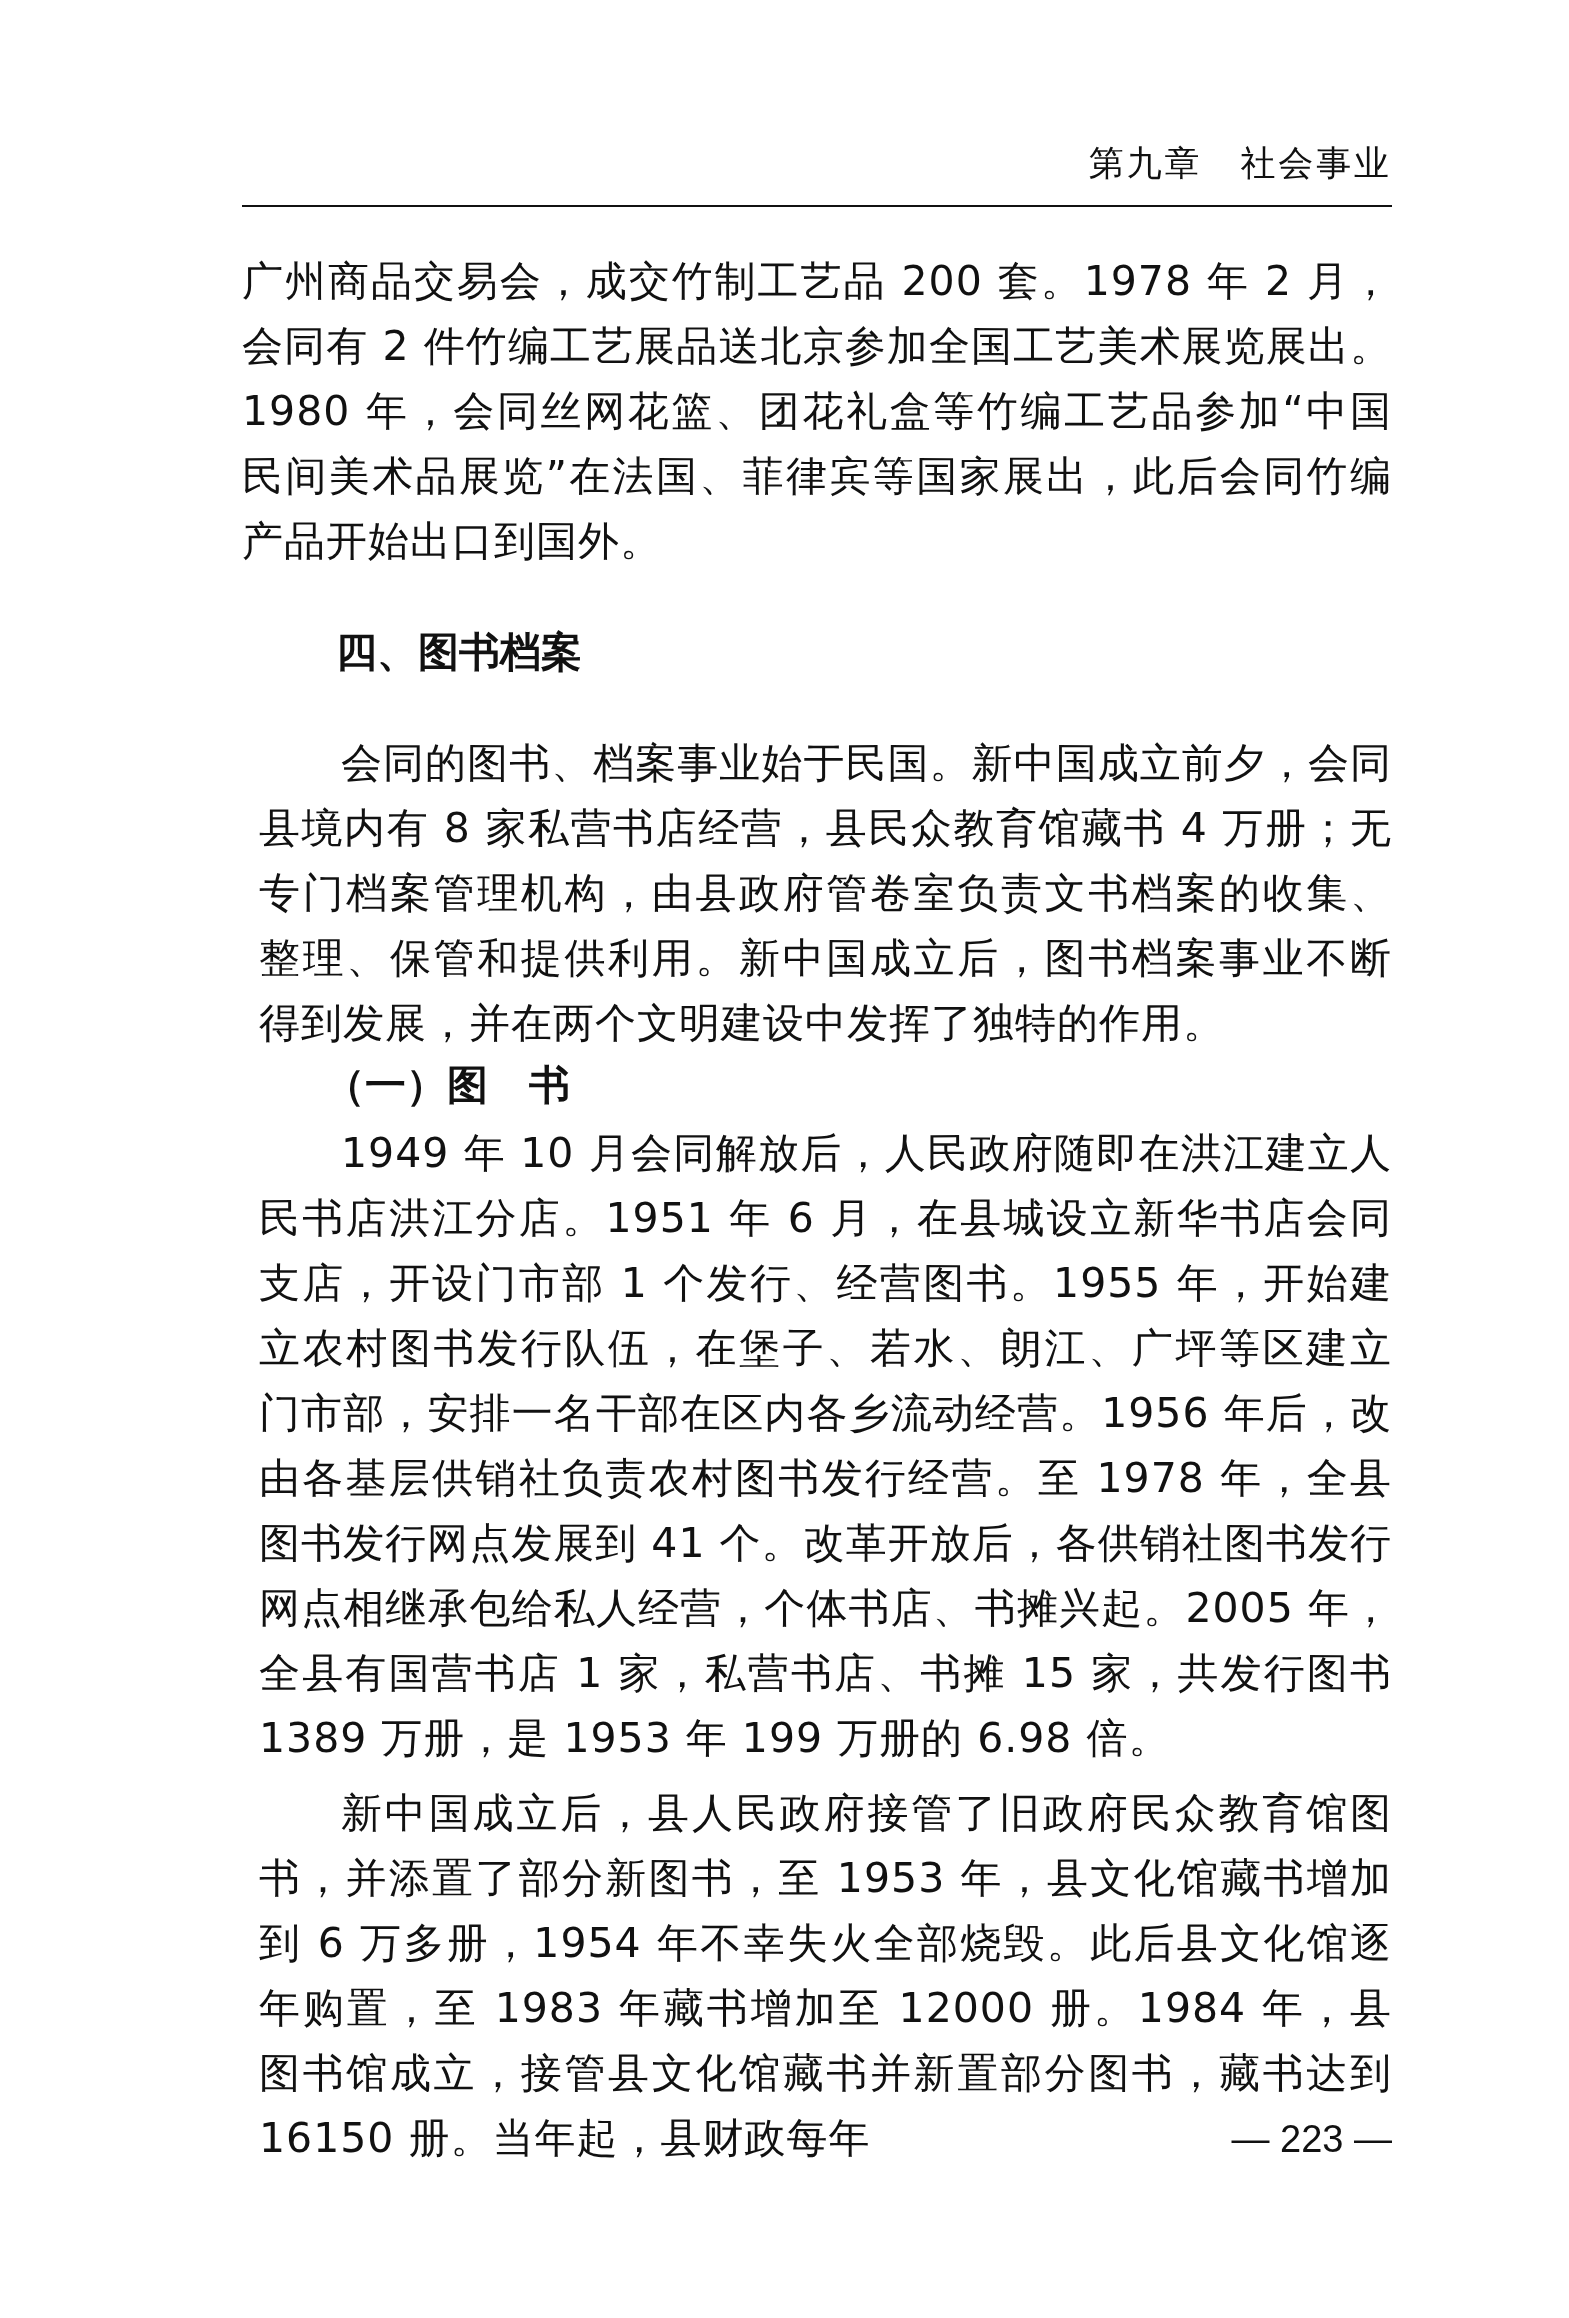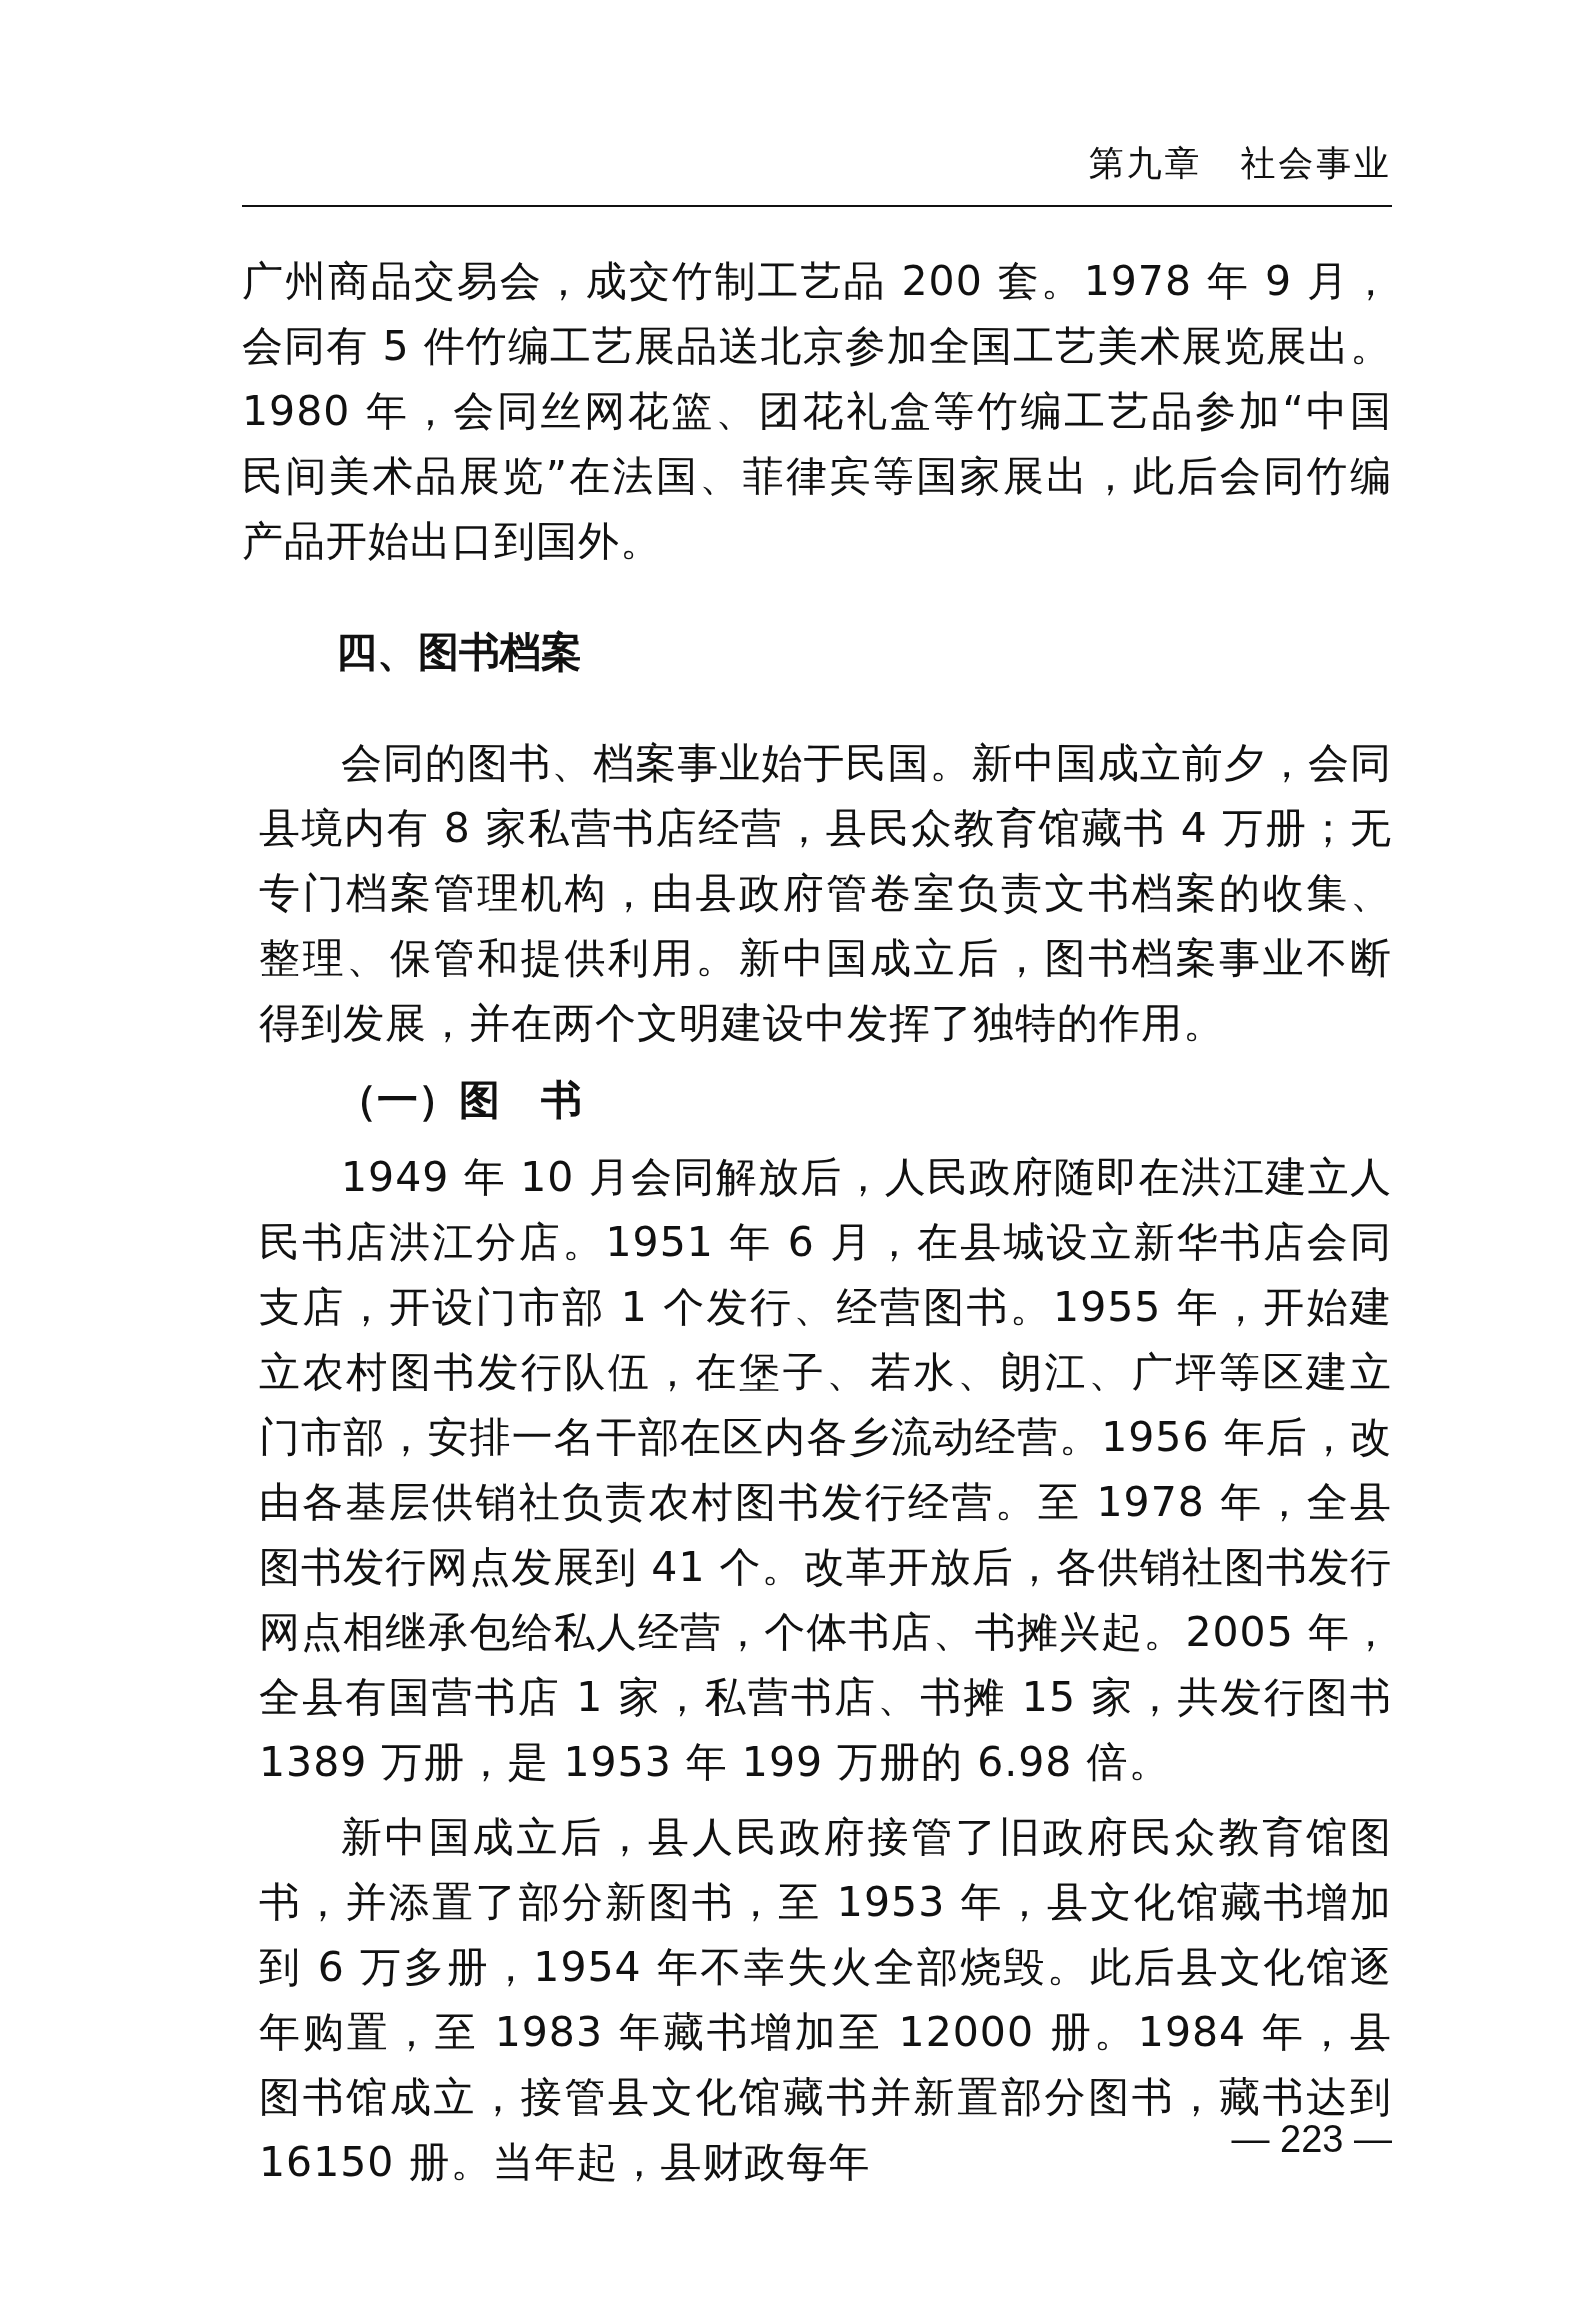--- a/index.html
+++ b/index.html
@@ -61,48 +61,48 @@
     font-size: 41px;
     line-height: 65px;
     font-weight: bold;
     padding-left: 82px;
     font-family: "DejaVu Sans", "Liberation Sans", sans-serif;
   }
   .gap-after-p1 { height: 34px; }
   .gap-after-h { height: 34px; }
   .gap-small { height: 9.6px; }
   .subsection-heading {
-    margin: 12px;
+    margin: 0;
     font-size: 41px;
     line-height: 65px;
     font-weight: bold;
     padding-left: 82px;
     white-space: pre;
-    font-family: Liberation Sans, sans-serif;
+    font-family: Liberation Mono, monospace;
   }
   .page-number {
     position: absolute;
     right: 177px;
     top: 2110px;
     font-size: 38px;
     line-height: 58px;
     white-space: pre;
     font-family: Liberation Sans, sans-serif;
   }
 </style>
 </head>
 <body>
 
 <div class="page">
 
   <div class="running-header">第九章　社会事业</div>
   <div class="header-rule"></div>
 
   <div class="content">
-    <p class="para">广州商品交易会，成交竹制工艺品 200 套。1978 年 9 月，会同有 5 件竹编工艺展品送北京参加全国工艺美术展览展出。1980 年，会同丝网花篮、团花礼盒等竹编工艺品参加“中国民间美术品展览”在法国、菲律宾等国家展出，此后会同竹编产品开始出口到国外。</p>
+    <p class="para">广州商品交易会，成交竹制工艺品 200 套。1978 年 2 月，会同有 2 件竹编工艺展品送北京参加全国工艺美术展览展出。1980 年，会同丝网花篮、团花礼盒等竹编工艺品参加“中国民间美术品展览”在法国、菲律宾等国家展出，此后会同竹编产品开始出口到国外。</p>
 
     <div class="gap-after-p1"></div>
 
     <h2 class="section-heading">四、图书档案</h2>
 
     <div class="gap-after-h"></div>
 
     <p class="para indent">会同的图书、档案事业始于民国。新中国成立前夕，会同县境内有 8 家私营书店经营，县民众教育馆藏书 4 万册；无专门档案管理机构，由县政府管卷室负责文书档案的收集、整理、保管和提供利用。新中国成立后，图书档案事业不断得到发展，并在两个文明建设中发挥了独特的作用。</p>
 
     <h3 class="subsection-heading">（一）图　书</h3>

